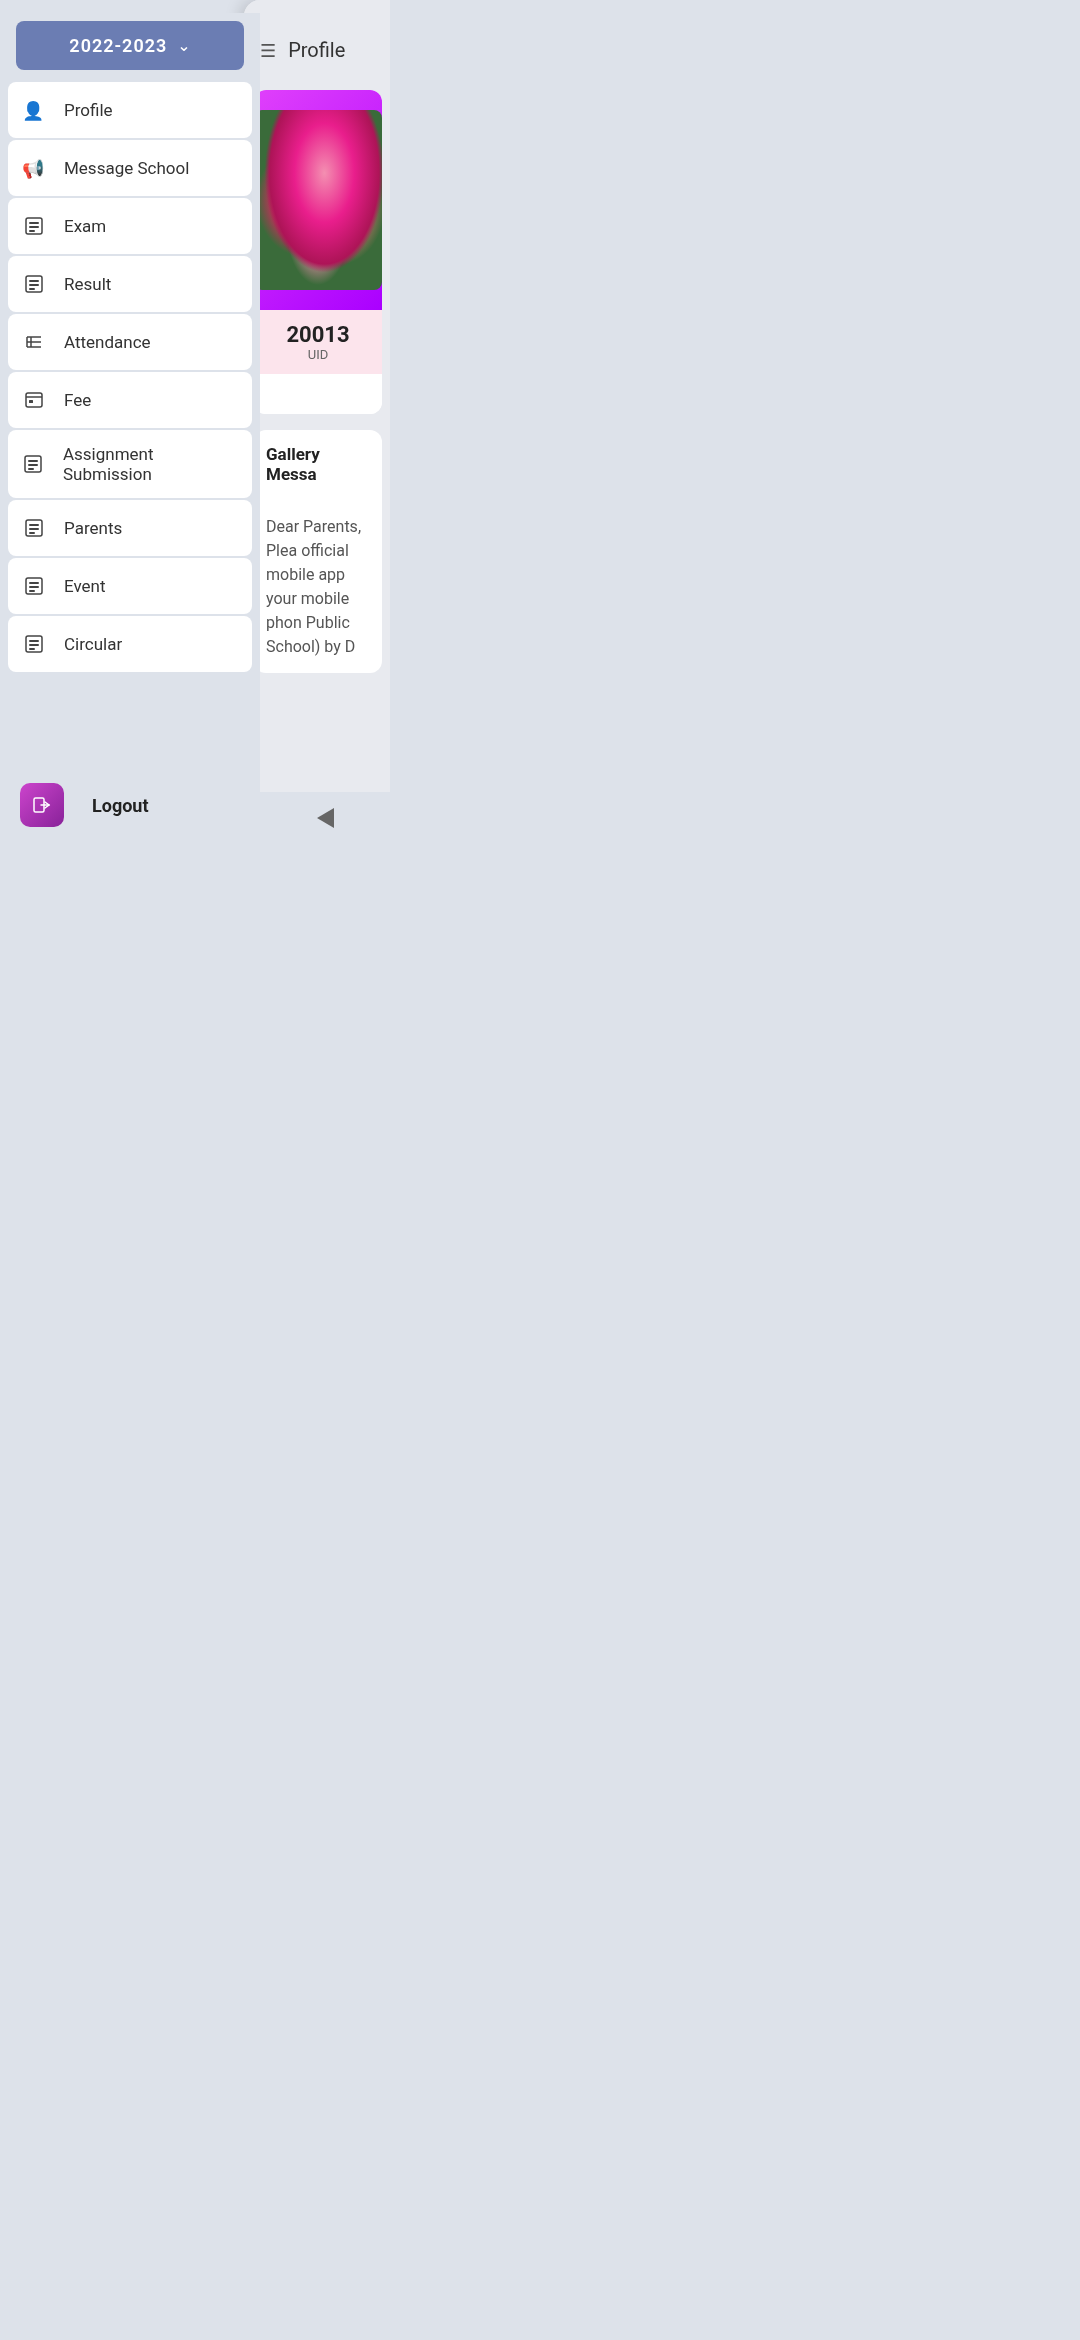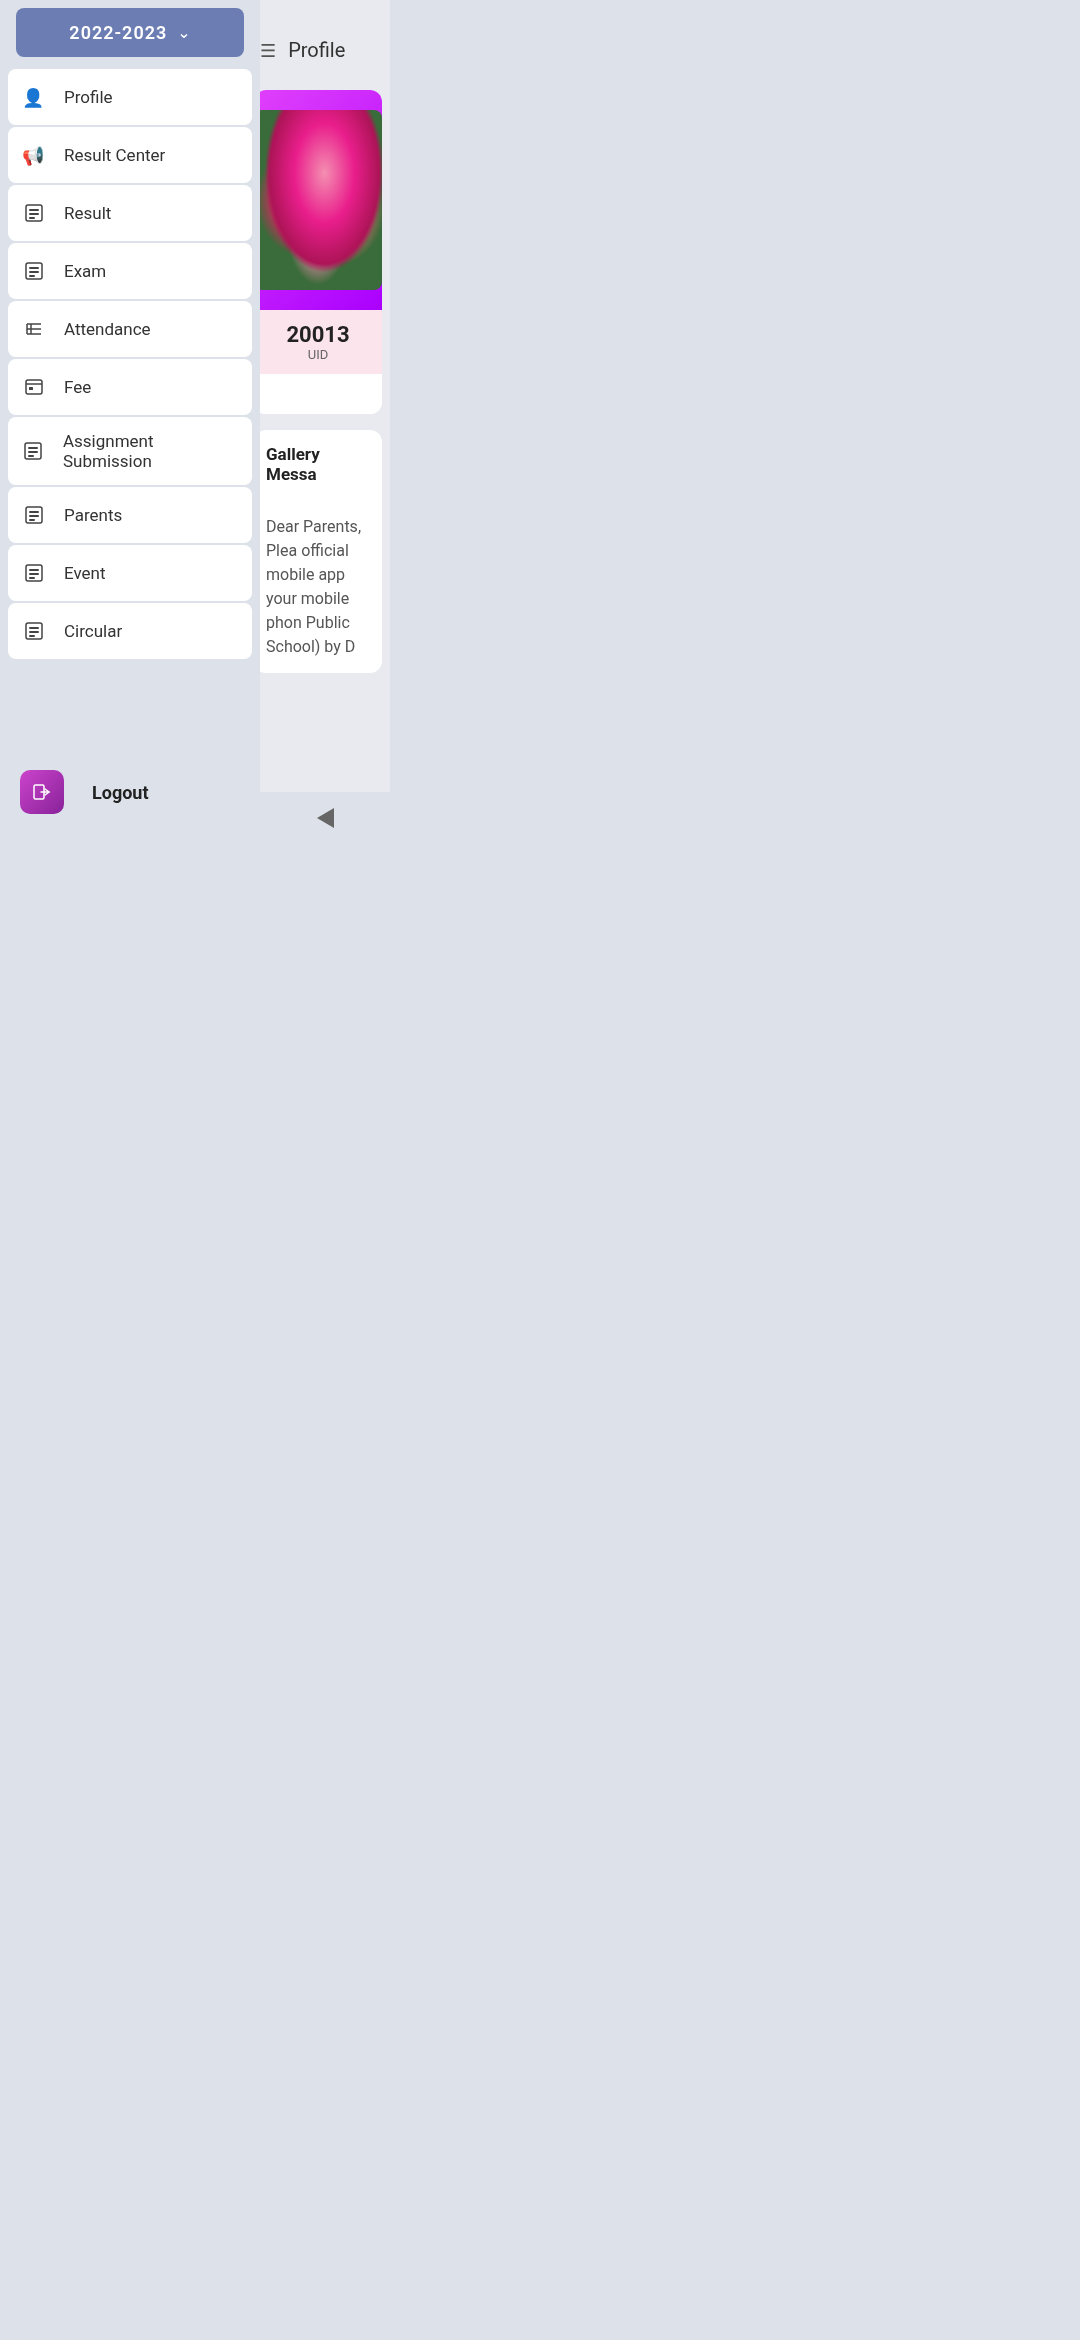--- a/index.html
+++ b/index.html
@@ -82,21 +82,21 @@
       color: #222;
     }
     .app-title-sub {
       font-size: 15px;
       color: #444;
     }
 
     
     .drawer {
       position: absolute;
-      top: 0;
+      top: 13px;
       left: 0;
       width: 260px;
       height: 100%;
       background: #dde2ea;
       z-index: 10;
       display: flex;
       flex-direction: column;
       padding-bottom: 16px;
     }
 
@@ -362,45 +362,45 @@
 
   <div class="menu-list">
 
     <div class="menu-item">
       <div class="menu-icon">👤</div>
       <span class="menu-label">Profile</span>
     </div>
 
     <div class="menu-item">
       <div class="menu-icon">📢</div>
-      <span class="menu-label">Result Center</span>
+      <span class="menu-label">Message School</span>
     </div>
 
     <div class="menu-item">
       <div class="menu-icon">
         <svg width="20" height="20" viewBox="0 0 20 20" fill="none">
           <rect x="2" y="2" width="16" height="16" rx="2" stroke="#444" stroke-width="1.5"></rect>
           <rect x="5" y="6" width="10" height="2" rx="1" fill="#444"></rect>
           <rect x="5" y="10" width="10" height="2" rx="1" fill="#444"></rect>
           <rect x="5" y="14" width="6" height="2" rx="1" fill="#444"></rect>
         </svg>
       </div>
-      <span class="menu-label">Result</span>
+      <span class="menu-label">Exam</span>
     </div>
 
     <div class="menu-item">
       <div class="menu-icon">
         <svg width="20" height="20" viewBox="0 0 20 20" fill="none">
           <rect x="2" y="2" width="16" height="16" rx="2" stroke="#444" stroke-width="1.5"></rect>
           <rect x="5" y="6" width="10" height="2" rx="1" fill="#444"></rect>
           <rect x="5" y="10" width="10" height="2" rx="1" fill="#444"></rect>
           <rect x="5" y="14" width="6" height="2" rx="1" fill="#444"></rect>
         </svg>
       </div>
-      <span class="menu-label">Exam</span>
+      <span class="menu-label">Result</span>
     </div>
 
     <div class="menu-item">
       <div class="menu-icon">
         <svg width="20" height="20" viewBox="0 0 20 20" fill="none">
           <line x1="3" y1="5" x2="17" y2="5" stroke="#444" stroke-width="1.5"></line>
           <line x1="3" y1="5" x2="3" y2="15" stroke="#444" stroke-width="1.5"></line>
           <line x1="3" y1="10" x2="17" y2="10" stroke="#444" stroke-width="1.5"></line>
           <line x1="3" y1="15" x2="17" y2="15" stroke="#444" stroke-width="1.5"></line>
           <line x1="7" y1="5" x2="7" y2="15" stroke="#444" stroke-width="1.5"></line>

